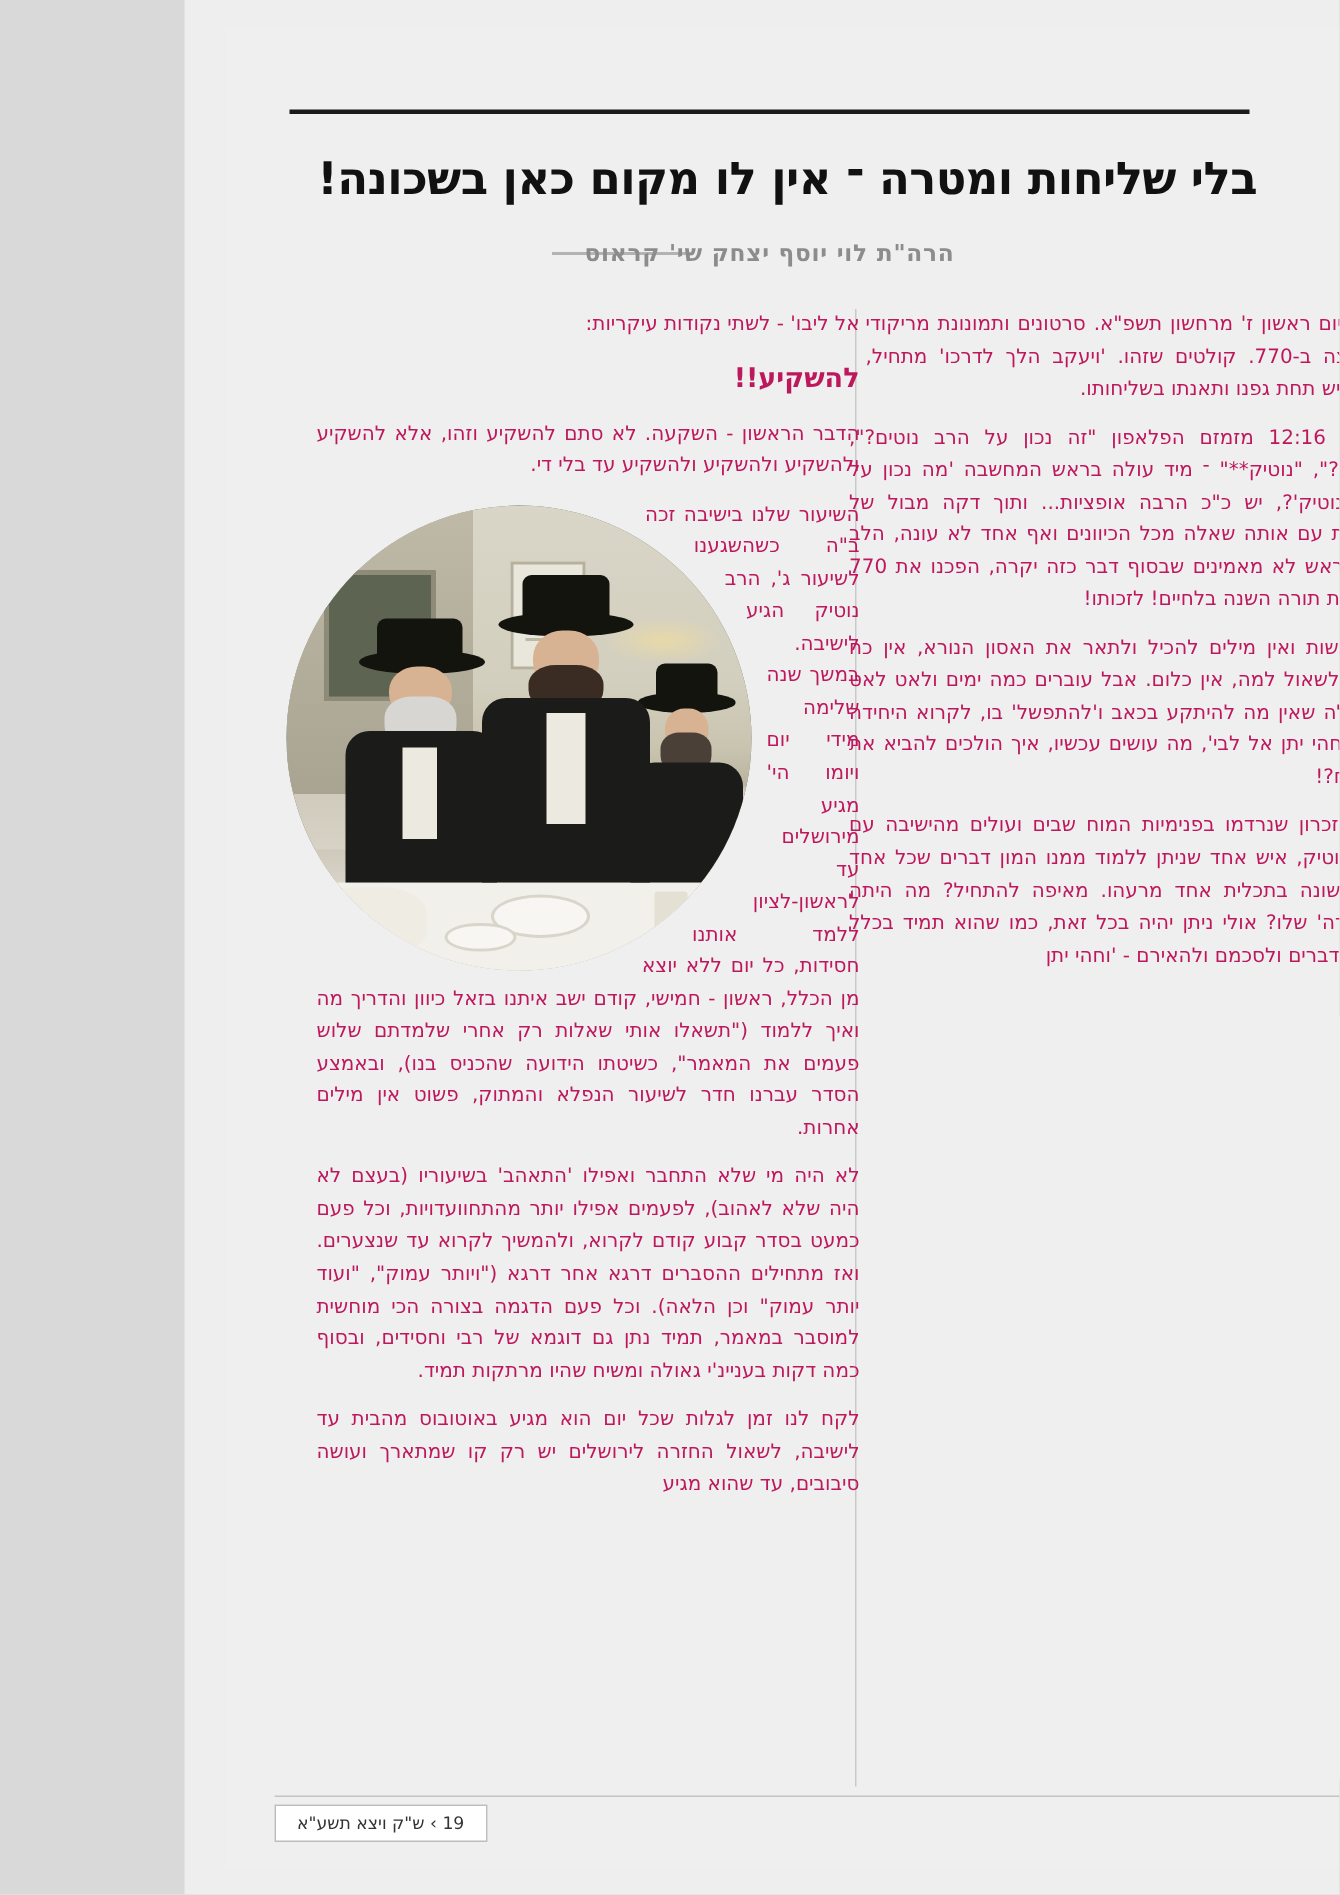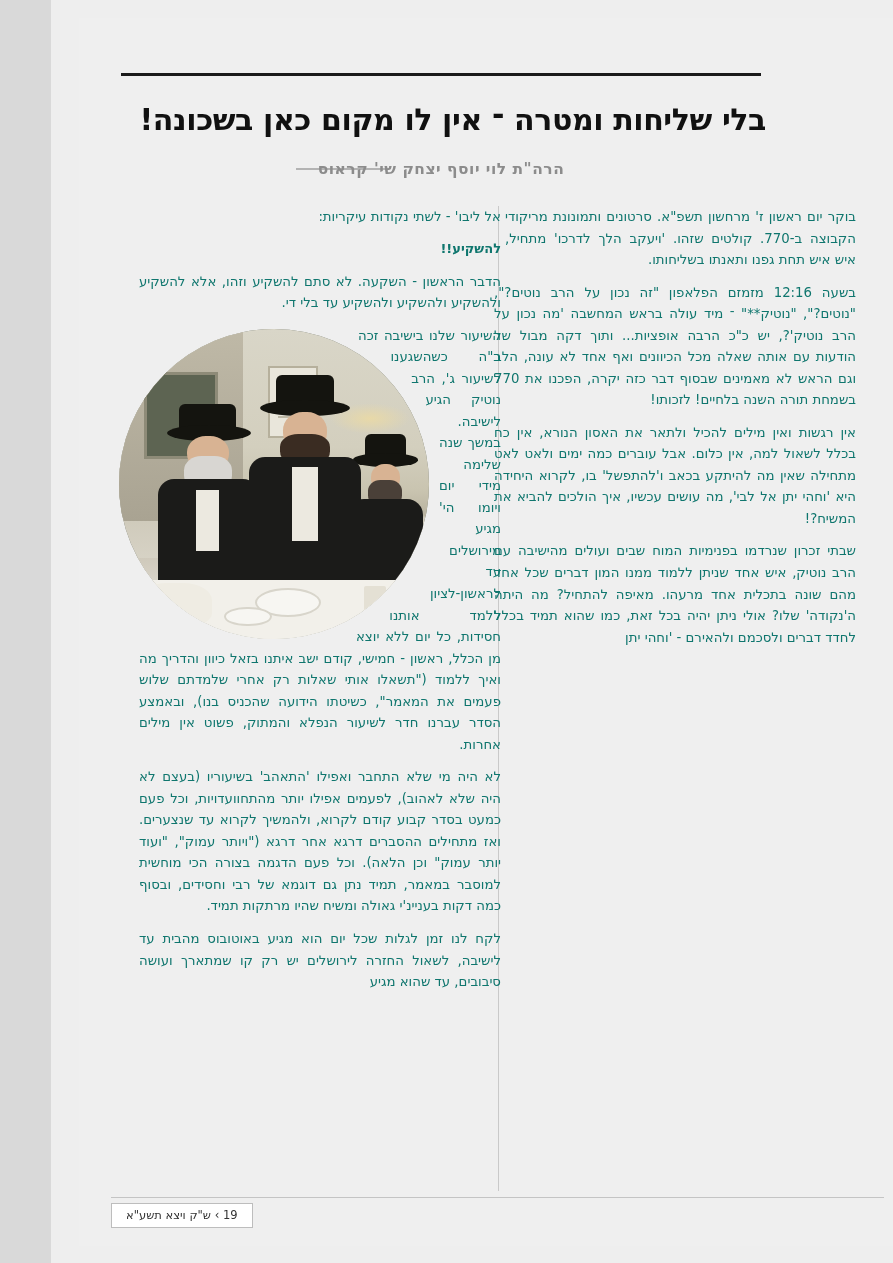--- a/index.html
+++ b/index.html
@@ -1,21 +1,21 @@
 <!DOCTYPE html>
 <html lang="he" dir="rtl"><head>
 <meta charset="utf-8">
 <style>
   html, body {
     margin: 0;
     padding: 0;
     background: #d9d9d9;
   }
   .page {
-    width: 842px;
+    width: 770px;
     height: 1263px;
     background: #eeeeee;
     position: relative;
     box-sizing: border-box;
     font-family: "DejaVu Sans", sans-serif;
     overflow: hidden;
   }
   .sheet {
     position: absolute;
     left: 28px;
@@ -82,41 +82,41 @@
     height: 1000px;
   }
   .col {
     position: absolute;
     top: 0;
     width: 362px;
     direction: rtl;
     text-align: justify;
     font-size: 13.3px;
     line-height: 1.62;
-    color: #0f766e;
+    color: #be185d;
   }
   .col-right { right: 28px; }
   .col-left  { left: 28px; }
   .divider {
     position: absolute;
     top: 0;
     left: 50%;
     width: 1px;
     height: 985px;
     background: #c9c9c9;
   }
   p {
     margin: 0 0 11px 0;
   }
   p.first { margin-top: 0; margin-left: 11px; }
   .subhead {
     font-weight: bold;
     text-align: right;
     margin: 0 0 12px 0;
-    font-size: 13px;
+    font-size: 18px;
   }
   .lead-line {
     text-align: right;
     margin: 0 0 10px 0;
   }
 
   
   .photo {
     position: relative;
     float: left;

